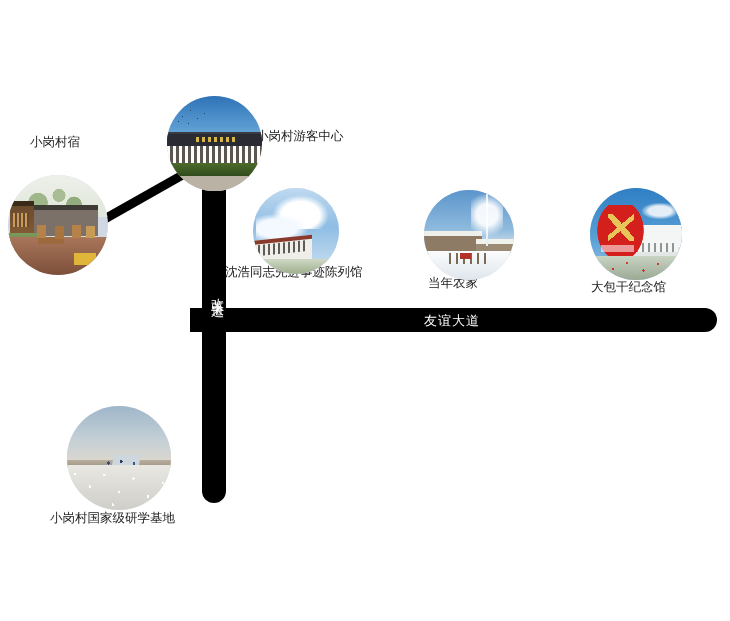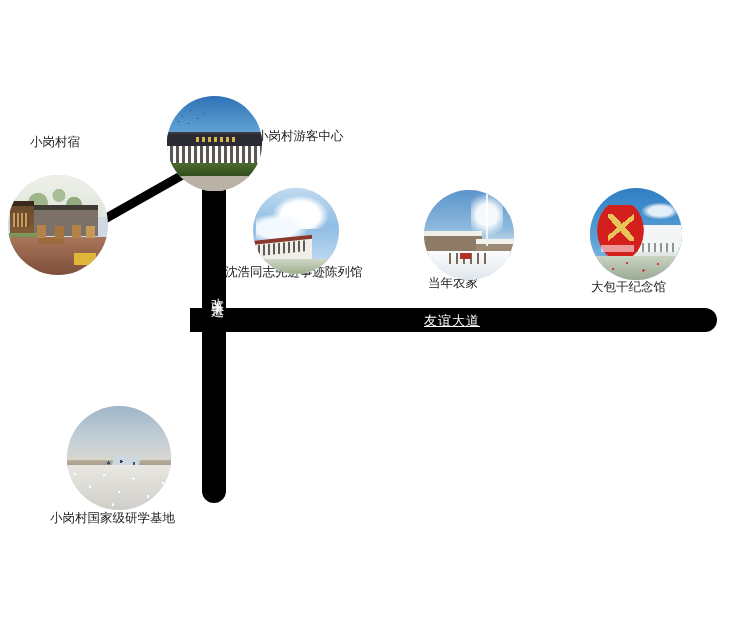--- a/index.html
+++ b/index.html
@@ -45,21 +45,20 @@
     color: #ffffff;
     font-size: 13px;
     letter-spacing: 1px;
     white-space: nowrap;
     z-index: 6;
     line-height: 1;
   }
   .road-label-h {
     left: 424px;
     top: 314px;
-    text-decoration: underline;
   }
   .road-label-v {
     left: 204px;
     top: 288px;
     width: 20px;
     text-align: center;
     writing-mode: vertical-rl;
     text-orientation: upright;
     letter-spacing: 2px;
     font-size: 13px;

